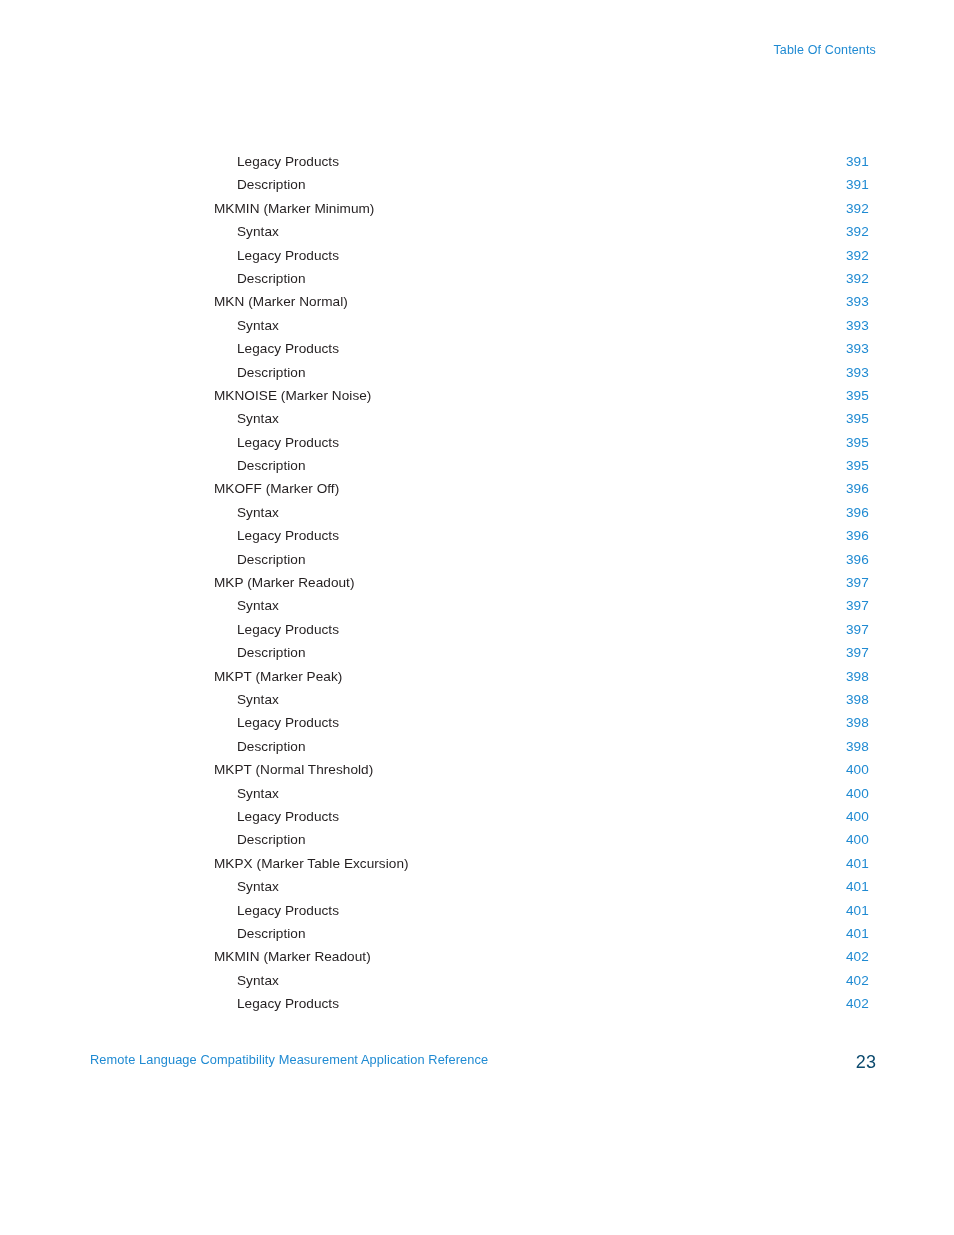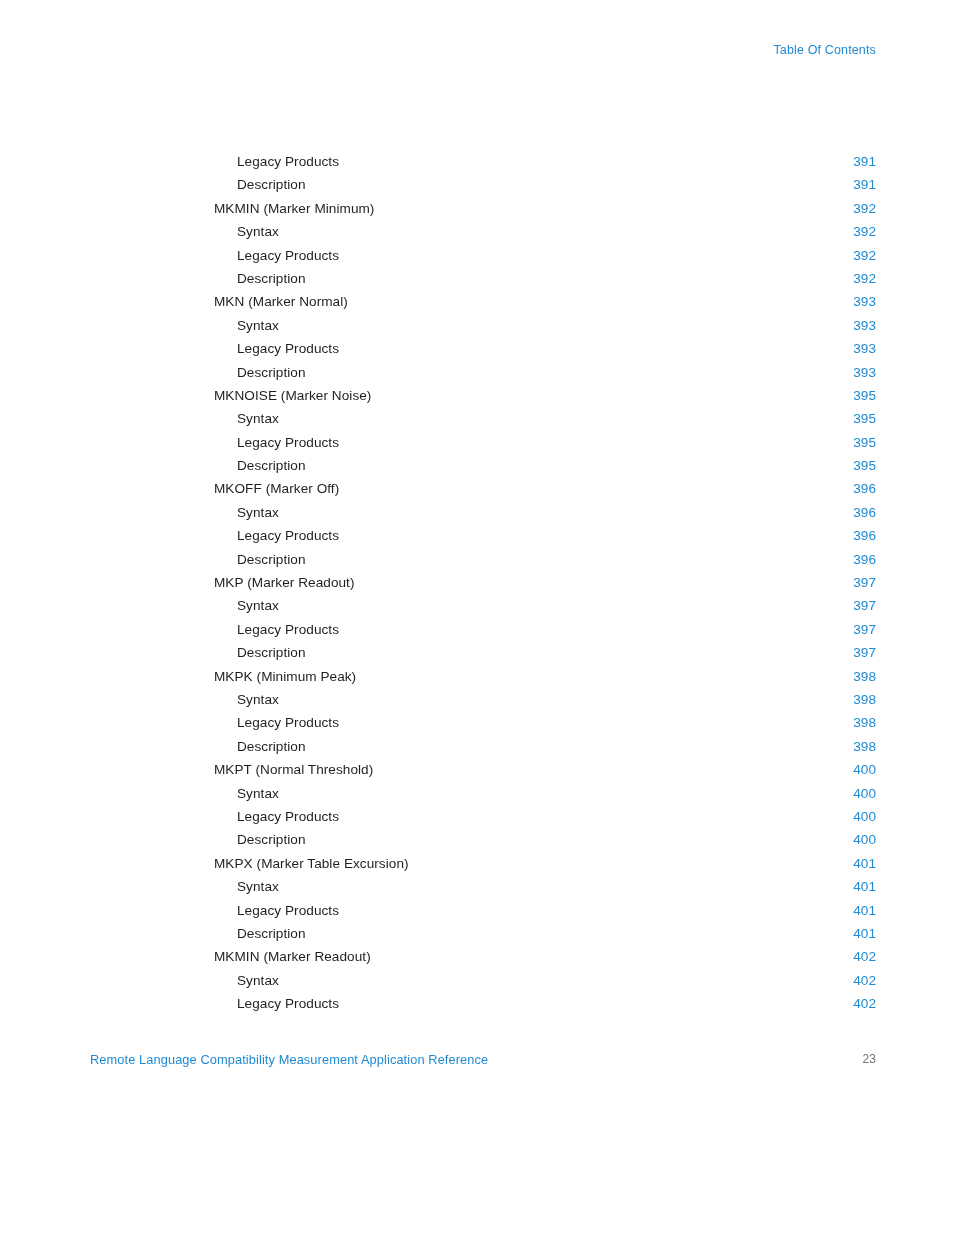--- a/index.html
+++ b/index.html
@@ -50,21 +50,20 @@
     color: #231f20;
     letter-spacing: 0.05px;
   }
   .toc-entry .toc-filler {
     flex: 1 1 auto;
     min-width: 10px;
   }
   .toc-entry .toc-page {
     font-size: 13.6px;
     color: #1f8ad2;
-    text-align: right;
     min-width: 30px;
     letter-spacing: 0.05px;
   }
   .toc-entry.level-1 { padding-left: 0px; }
   .toc-entry.level-2 { padding-left: 23px; }
 
   
   .running-footer {
     position: absolute;
     bottom: 0;
@@ -76,22 +75,22 @@
     justify-content: space-between;
   }
   .footer-title {
     font-size: 12.8px;
     color: #1f8ad2;
     letter-spacing: 0.1px;
     white-space: nowrap;
     text-align: right;
   }
   .footer-page {
-    font-size: 12px;
-    color: #737373;
+    font-size: 18px;
+    color: #0c4a6e;
     letter-spacing: 0.1px;
     margin-left: 9px;
   }
 </style>
 </head>
 <body>
 
 <div class="page">
 
   <div class="running-header">Table Of Contents</div>
@@ -201,21 +200,21 @@
         <span class="toc-title">Legacy Products</span>
         <span class="toc-filler"></span>
         <span class="toc-page">397</span>
       </div>
       <div class="toc-entry level-2">
         <span class="toc-title">Description</span>
         <span class="toc-filler"></span>
         <span class="toc-page">397</span>
       </div>
       <div class="toc-entry level-1">
-        <span class="toc-title">MKPK (Minimum Peak)</span>
+        <span class="toc-title">MKPT (Marker Peak)</span>
         <span class="toc-filler"></span>
         <span class="toc-page">398</span>
       </div>
       <div class="toc-entry level-2">
         <span class="toc-title">Syntax</span>
         <span class="toc-filler"></span>
         <span class="toc-page">398</span>
       </div>
       <div class="toc-entry level-2">
         <span class="toc-title">Legacy Products</span>

